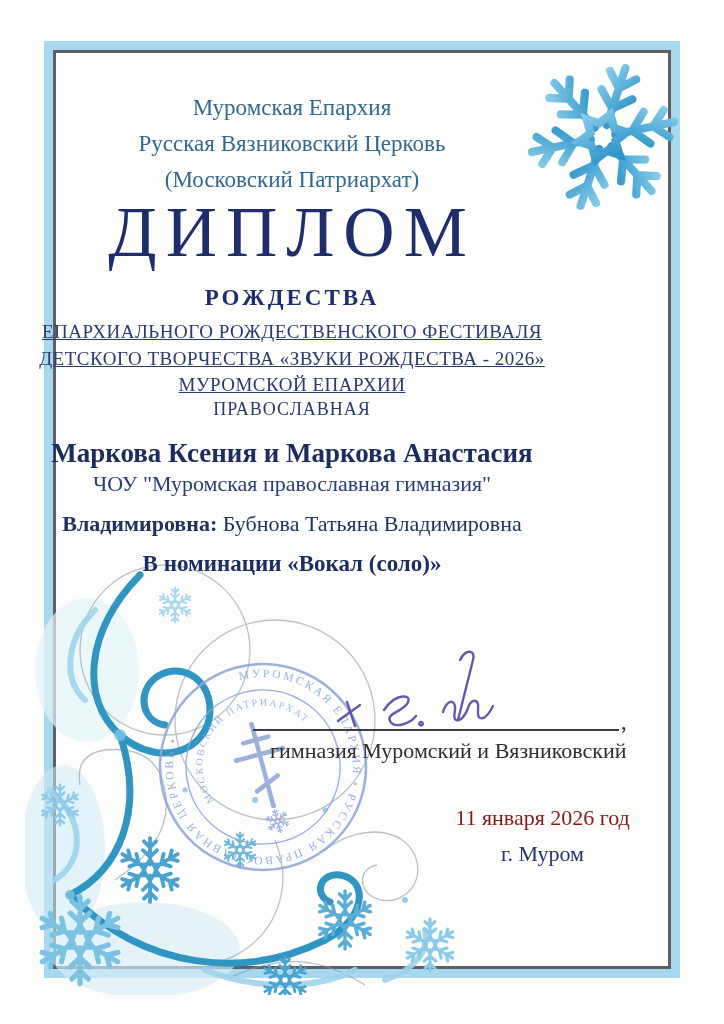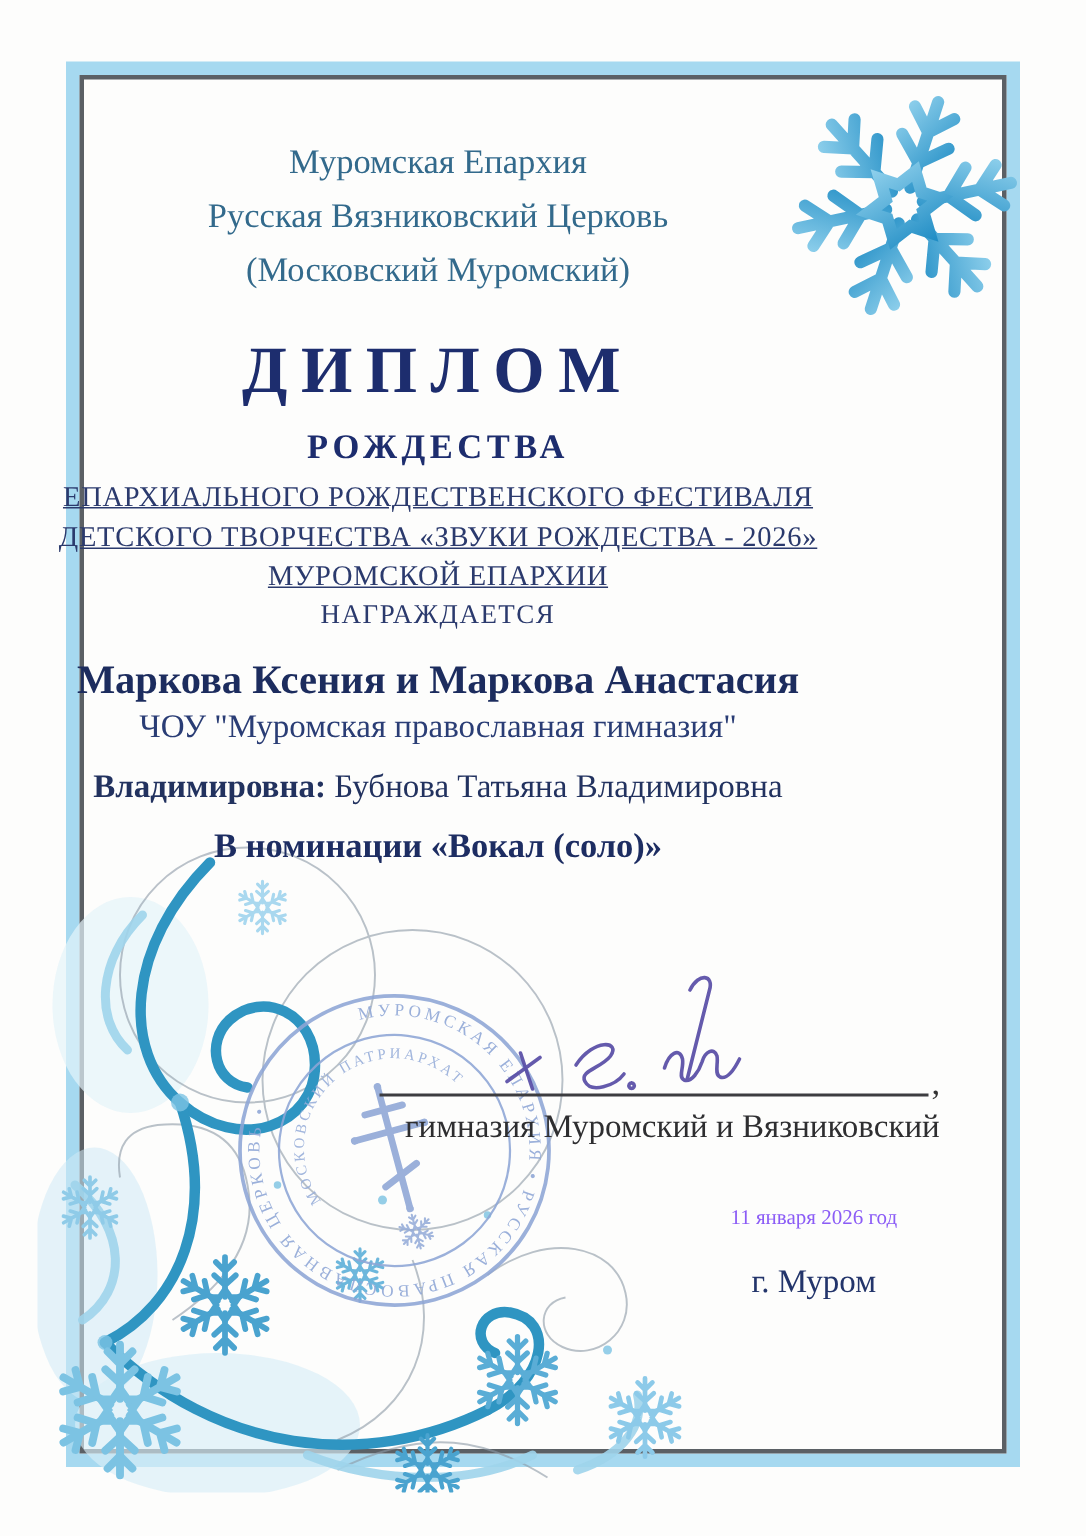--- a/index.html
+++ b/index.html
@@ -14,33 +14,32 @@
     border:9px solid var(--border-blue,#a6d9f0);
   }
   .frame::after{
     content:'';position:absolute;inset:0;
     border:3px solid var(--border-gray,#5b6065);
   }
   
   .t{position:absolute;left:0;width:584px;text-align:center;white-space:nowrap;}
   .hdr{font-size:23px;color:var(--steel-blue,#336a8c);}
   .title{
-    top:192px;font-size:44px;font-weight:bold;letter-spacing:9px;
+    top:192px;font-size:71px;font-weight:normal;letter-spacing:9px;
     color:var(--navy,#1d2d6e);
-    margin-top:29px;
   }
   .laureate{top:285px;font-size:23px;font-weight:bold;letter-spacing:3px;color:var(--navy,#1d2d6e);}
   .fest{font-size:19px;letter-spacing:.5px;color:#2b3a6d;text-decoration:underline;}
   .awarded{top:399px;font-size:18px;letter-spacing:1px;color:#2b3a6d;}
   .names{top:426px;font-size:27px;font-weight:bold;color:#1c2c5e;margin-top:12px;}
   .school{top:471px;font-size:22px;color:#2a3d75;}
   .supervisor{top:511px;font-size:22px;color:#22325f;}
   .nomination{top:551px;font-size:23px;font-weight:bold;color:#1d2d62;}
   .signer{top:738px;left:270px;width:355px;font-size:22px;color:#2e2e30;}
-  .dateline{top:805px;left:380px;width:325px;font-size:14px;color:#8b5cf6;}
+  .dateline{top:805px;left:380px;width:325px;font-size:22px;color:#7f1d1d;}
   .cityline{top:841px;left:380px;width:325px;font-size:22px;color:#23356b;}
   .sig-line{
     position:absolute;left:253px;top:729px;width:366px;height:0;
     border-top:2px solid #3d3d40;
   }
   .sig-comma{position:absolute;left:621px;top:709px;font-size:23px;color:#333;}
   
   .sf-topright{position:absolute;left:518px;top:52px;}
   .swirls{position:absolute;left:25px;top:550px;}
   .stamp{position:absolute;left:148px;top:652px;opacity:.88;}
@@ -145,30 +144,30 @@
 </svg>
 
 <svg class="sf-topright" width="170" height="170" viewBox="-85 -85 170 170">
   <g transform="rotate(18)" stroke="url(#sfGrad)" stroke-width="6.5">
     <use href="#flakeShape" transform="scale(1.25)"></use>
   </g>
 </svg>
 
 <div class="t hdr" style="top:95px">Муромская Епархия</div>
 <div class="t hdr" style="top:131px">Русская Вязниковский Церковь</div>
-<div class="t hdr" style="top:167px">(Московский Муромский)</div>
+<div class="t hdr" style="top:167px">(Московский Патриархат)</div>
 
 <div class="t title">ДИПЛОМ</div>
 <div class="t laureate">РОЖДЕСТВА</div>
 
 <div class="t fest" style="top:321px">ЕПАРХИАЛЬНОГО РОЖДЕСТВЕНСКОГО ФЕСТИВАЛЯ</div>
 <div class="t fest" style="top:348px">ДЕТСКОГО ТВОРЧЕСТВА «ЗВУКИ РОЖДЕСТВА - 2026»</div>
 <div class="t fest" style="top:374px">МУРОМСКОЙ ЕПАРХИИ</div>
 
-<div class="t awarded">НАГРАЖДАЕТСЯ</div>
+<div class="t awarded">ПРАВОСЛАВНАЯ</div>
 
 <div class="t names">Маркова Ксения и Маркова Анастасия</div>
 <div class="t school">ЧОУ "Муромская православная гимназия"</div>
 
 <div class="t supervisor"><b>Владимировна:</b>&nbsp;<span>Бубнова Татьяна Владимировна</span></div>
 
 <div class="t nomination">В номинации «Вокал (соло)»</div>
 
 <svg class="signature" width="330" height="95" viewBox="0 0 330 95">
   <g fill="none" stroke="#584da6" stroke-width="2.4" stroke-linecap="round" opacity=".92">

